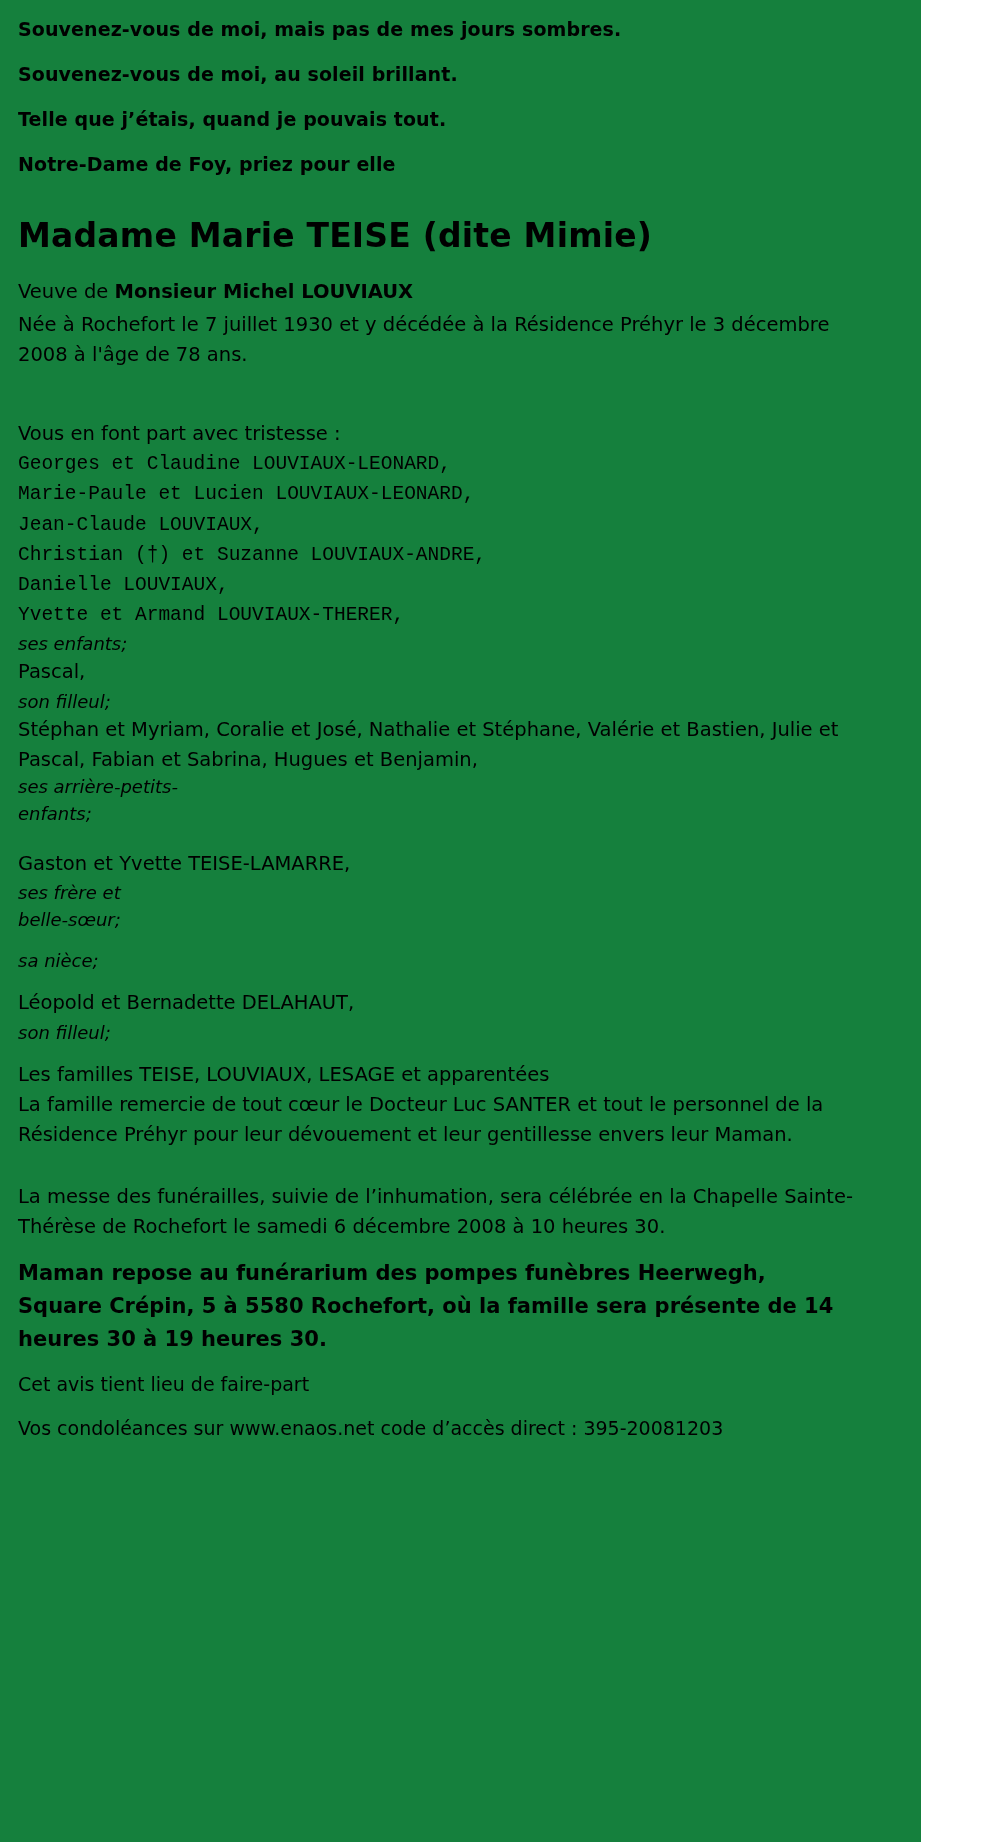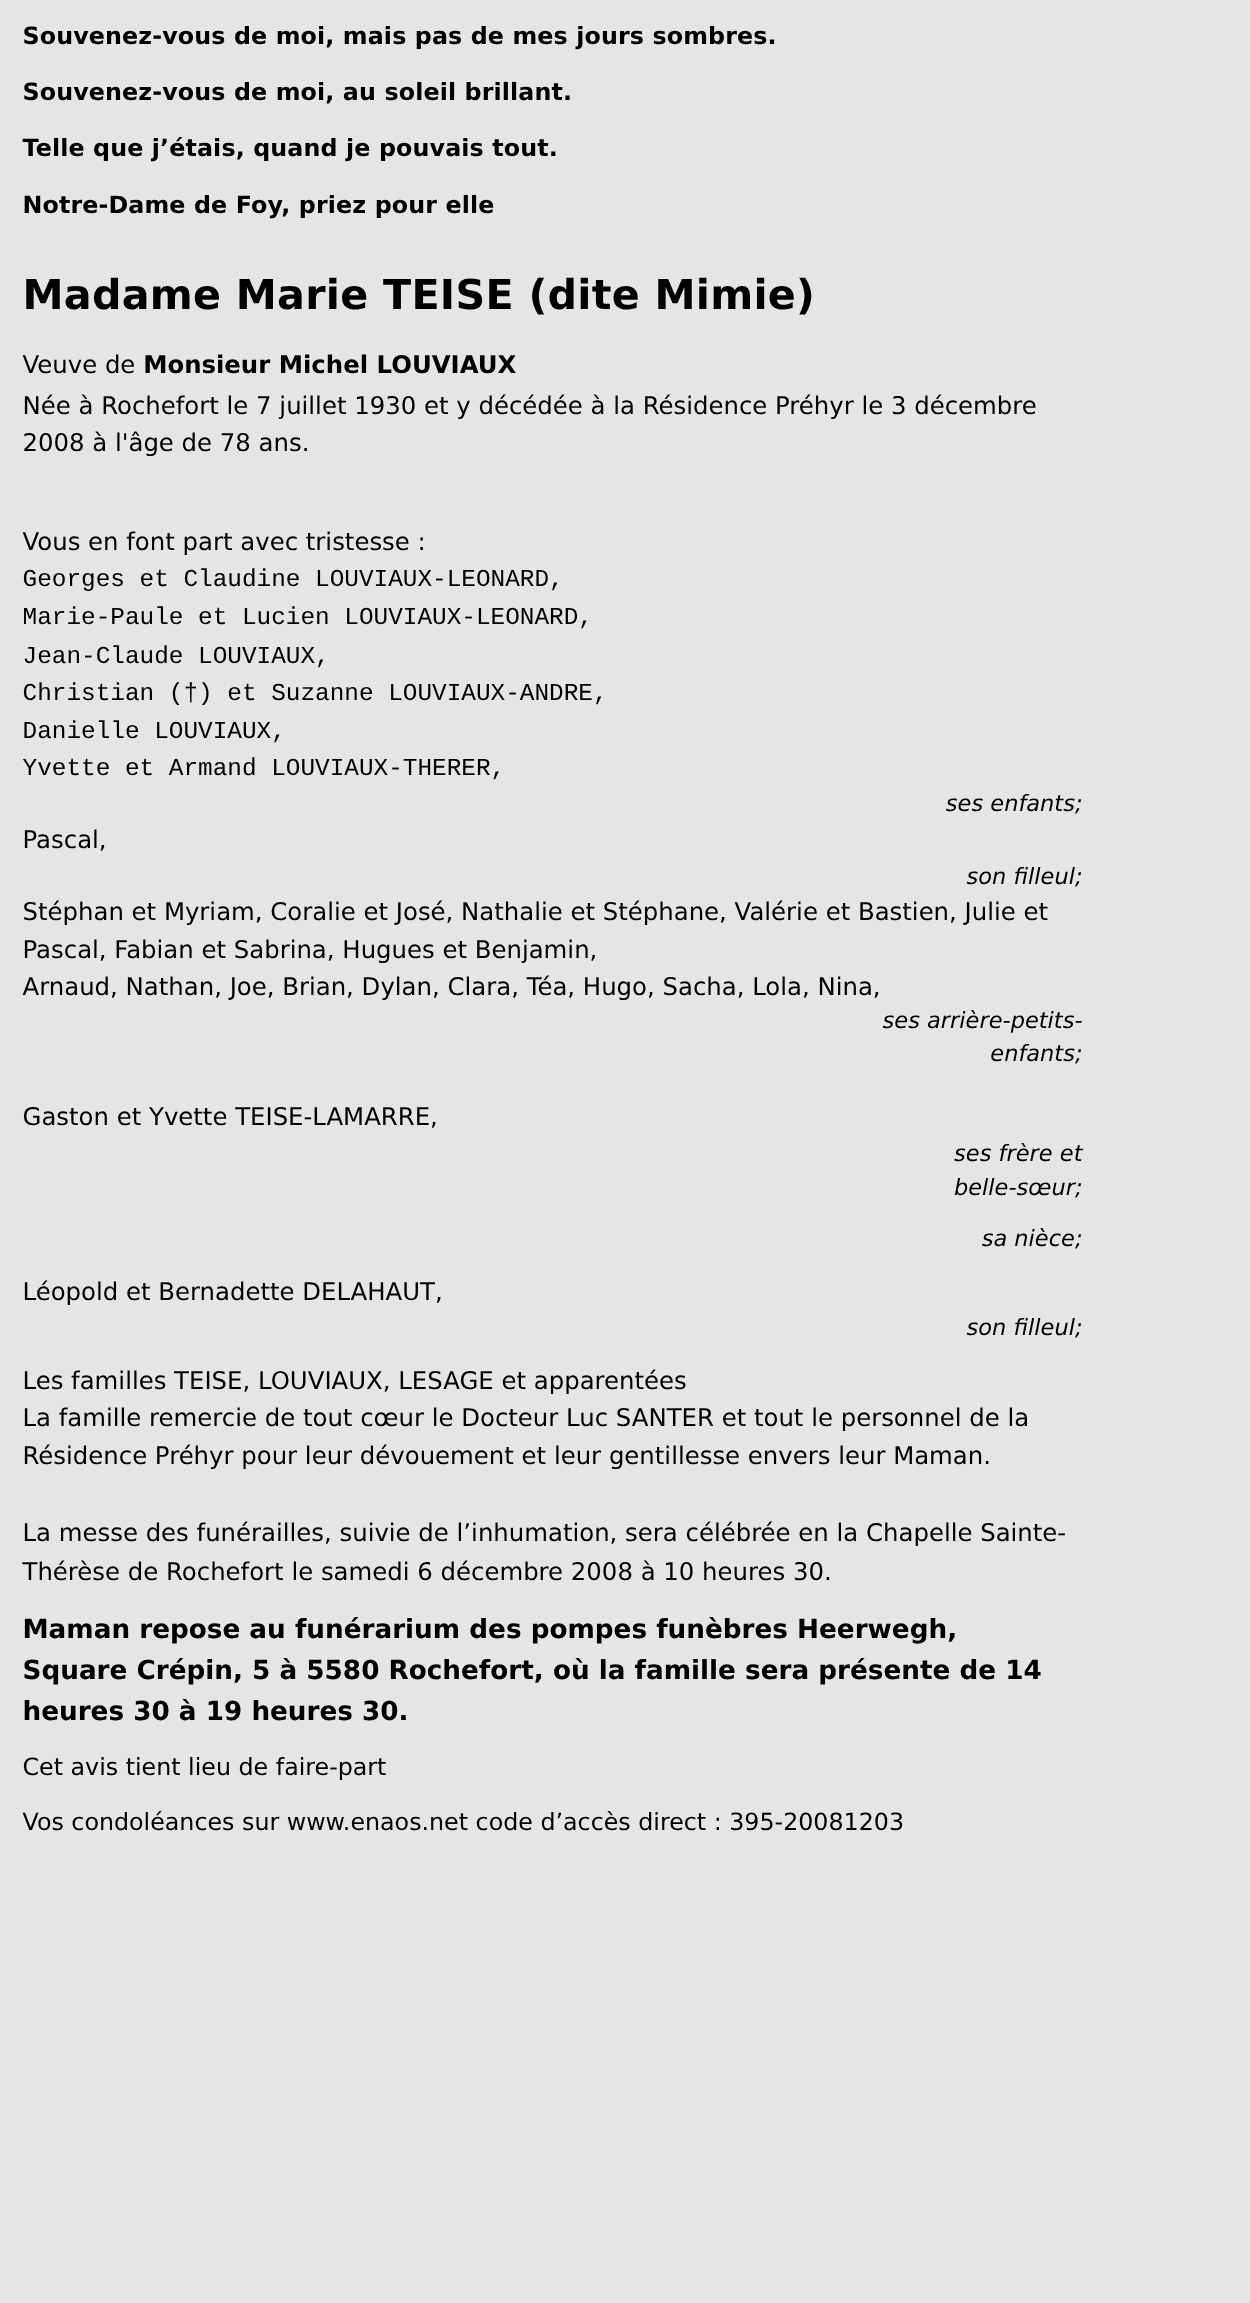--- a/index.html
+++ b/index.html
@@ -6,23 +6,23 @@
   html, body {
     margin: 0;
     padding: 0;
     background: #ffffff;
   }
   body {
     font-family: "DejaVu Sans", "Liberation Sans", sans-serif;
     color: #000000;
   }
   #page {
-    width: 1000px;
+    width: 921px;
     min-height: 1842px;
-    background: #e5e5e5;
+    background: #15803d;
     box-sizing: border-box;
     padding: 10px 10px 0 10px;
     position: relative;
   }
   .inner {
     width: 850px;
     margin: 0;
     padding-left: 8px;
     box-sizing: border-box;
   }
@@ -79,21 +79,21 @@
     list-style: none;
     font-family: Liberation Mono, monospace;
   }
   .name-list li {
     font-size: 19.5px;
     line-height: 1.55;
   }
 
   .role {
     display: block;
-    text-align: right;
+    text-align: left;
     font-style: italic;
     font-size: 18px;
     line-height: 1.5;
     width: 850px;
     box-sizing: border-box;
     padding-right: 2px;
   }
   .role.tight { margin-top: -2px; }
 
   .gap-sm { height: 14px; }
@@ -148,21 +148,20 @@
       <li>Yvette et Armand LOUVIAUX-THERER,</li>
     </ul>
 
     <div class="role">ses enfants;</div>
 
     <p class="txt">Pascal,</p>
     <div class="role">son filleul;</div>
 
     <p class="txt para-block">Stéphan et Myriam, Coralie et José, Nathalie et Stéphane, Valérie et Bastien, Julie et Pascal, Fabian et Sabrina, Hugues et Benjamin,</p>
 
-    <p class="txt para-block">Arnaud, Nathan, Joe, Brian, Dylan, Clara, Téa, Hugo, Sacha, Lola, Nina,</p>
     <div class="role tight">ses arrière-petits-</div>
     <div class="role">enfants;</div>
 
     <div class="gap-md"></div>
 
     <p class="txt">Gaston et Yvette TEISE-LAMARRE,</p>
     <div class="role">ses frère et</div>
     <div class="role">belle-sœur;</div>
 
     <div class="gap-sm"></div>

